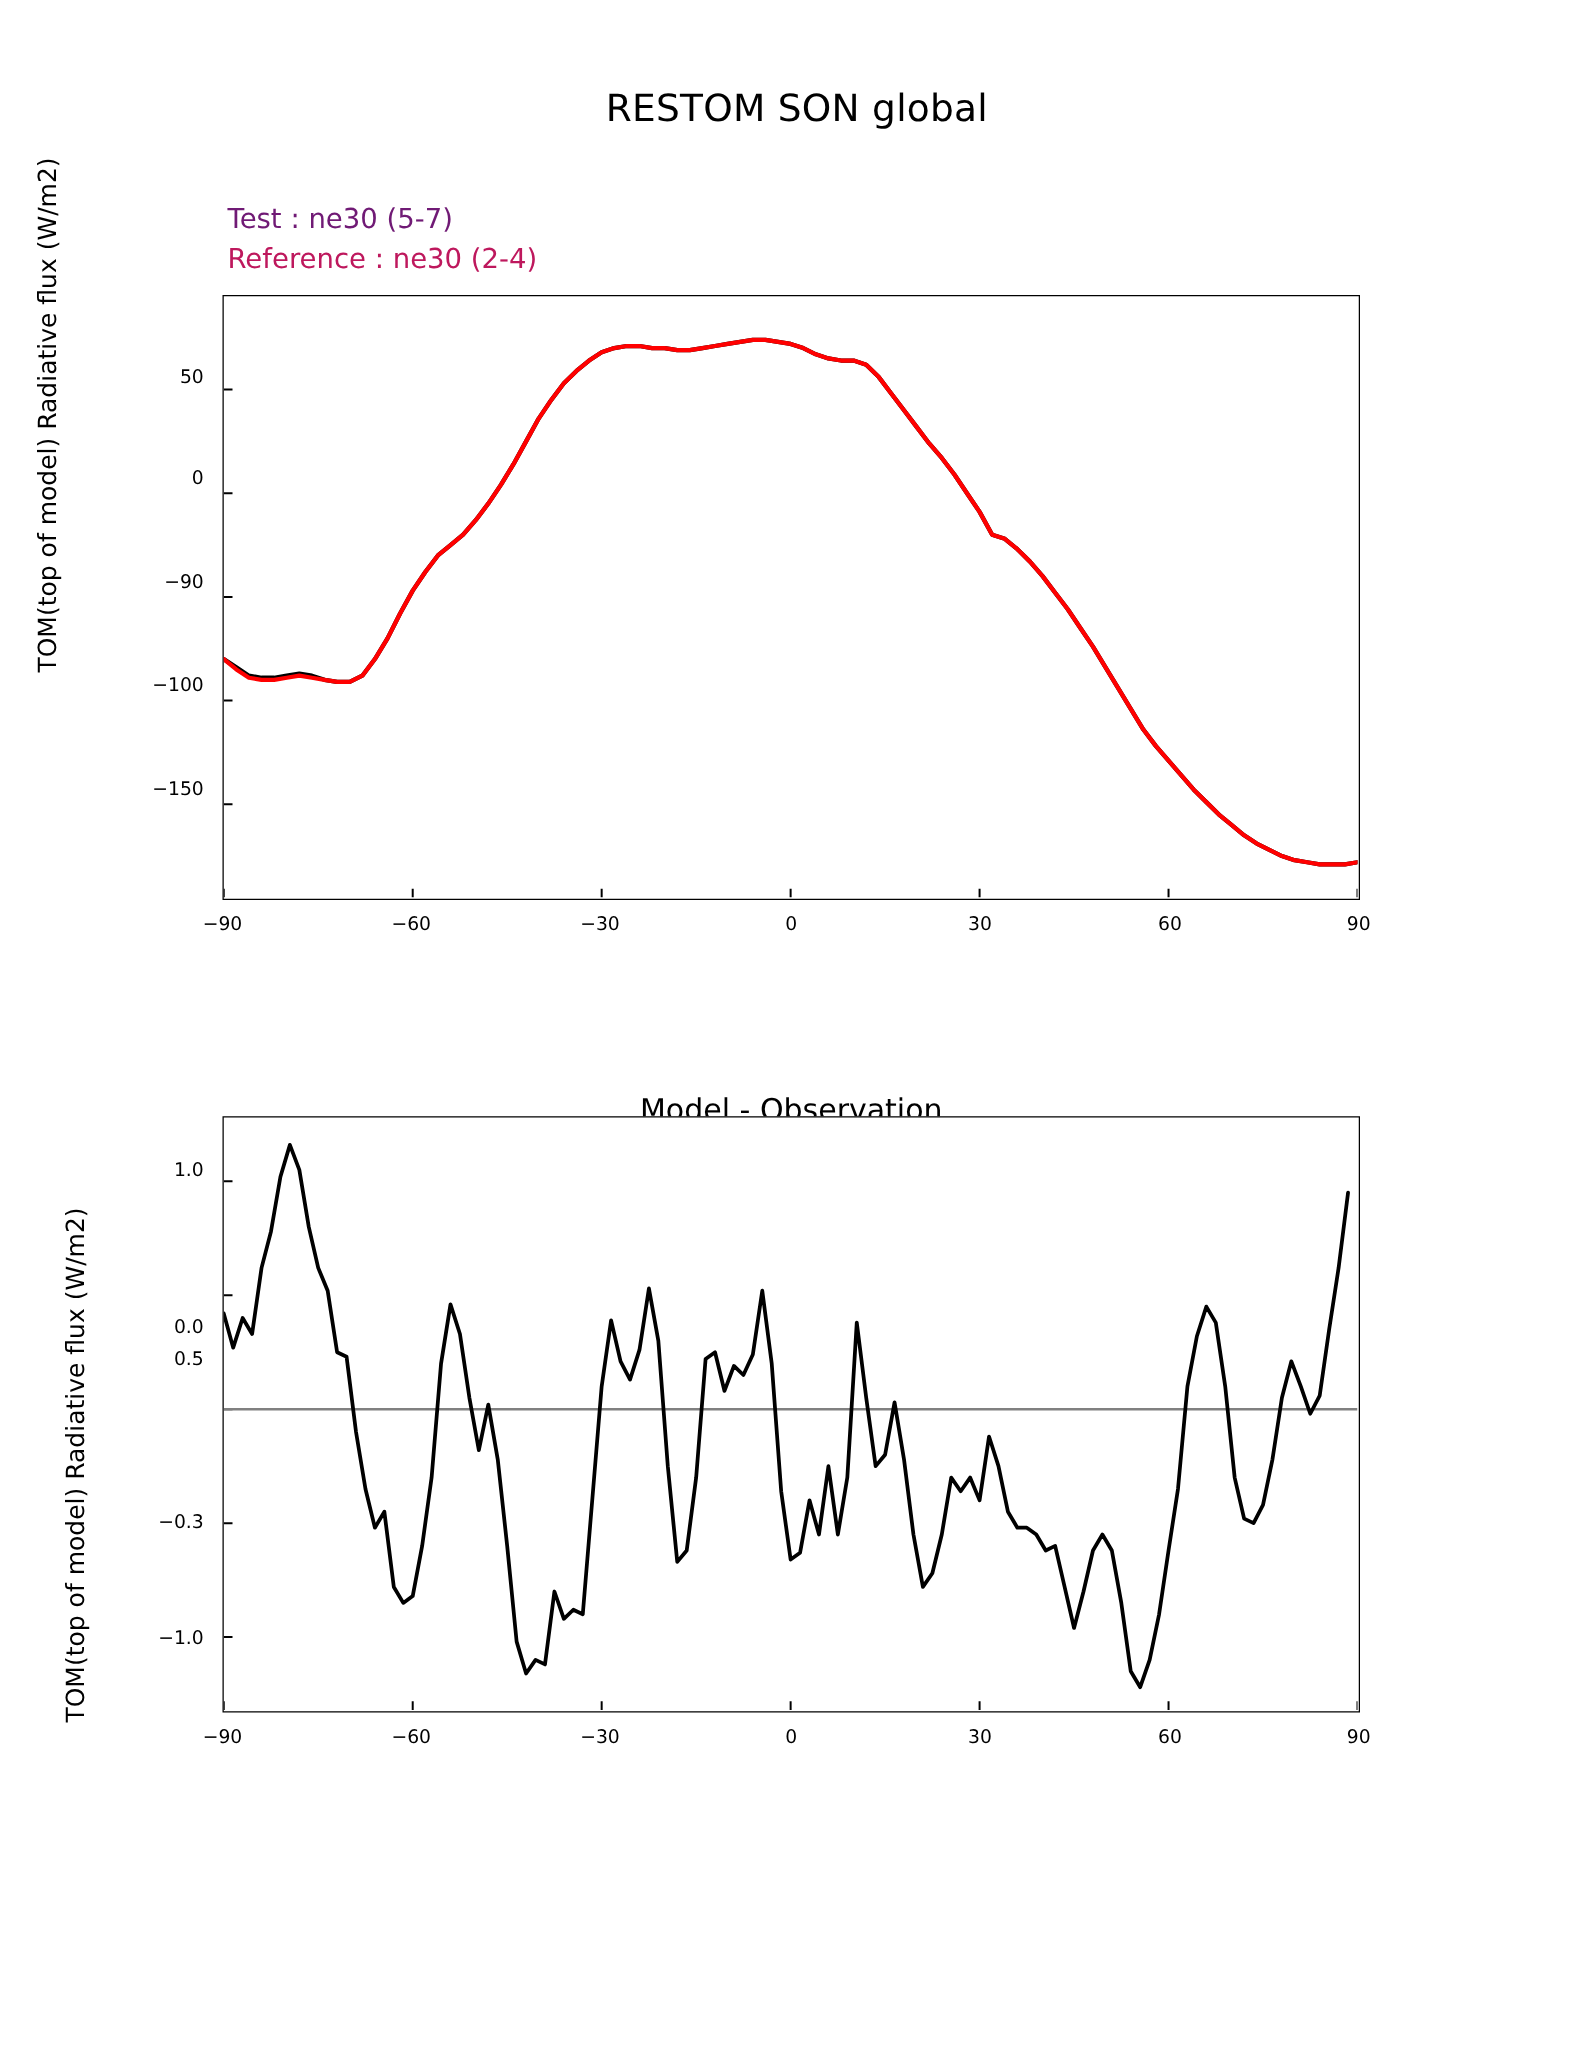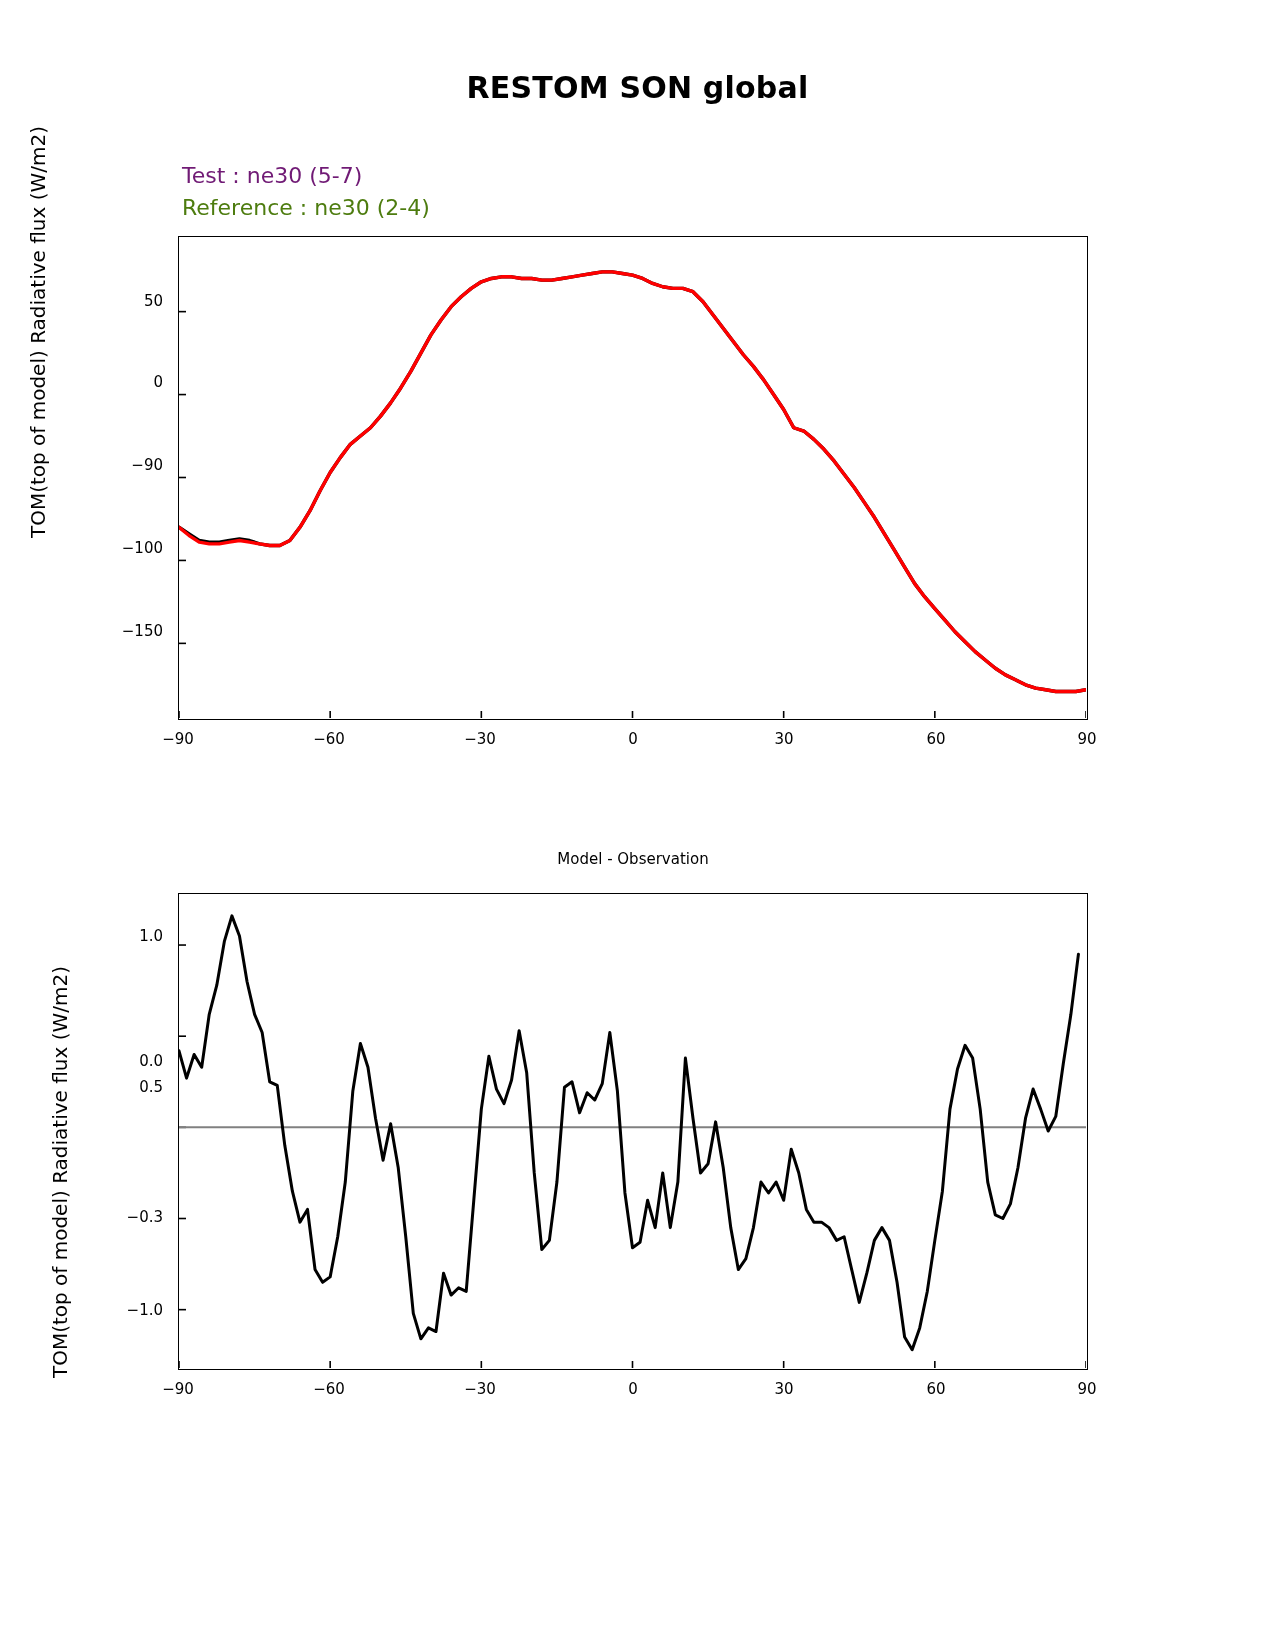--- a/index.html
+++ b/index.html
@@ -21,21 +21,21 @@
     width: 1275px;
     height: 1650px;
   }
   .fig-title {
     position: absolute;
     left: 0;
     top: 70px;
     width: 1275px;
     text-align: center;
     font-size: 30px;
-    font-weight: bold;
+    font-weight: normal;
     letter-spacing: 0.2px;
   }
   
   .panel-top {
     position: absolute;
     left: 178px;
     top: 236px;
     width: 910px;
     height: 484px;
     border: 1.6px solid #000;
@@ -43,21 +43,21 @@
     background: #fff;
   }
   .legend {
     position: absolute;
     left: 182px;
     top: 160px;
     font-size: 22px;
     line-height: 32px;
   }
   .legend .test { color: #701a75; }
-  .legend .ref { color: #4d7c0f; }
+  .legend .ref { color: #be185d; }
 
   .ylabel-top {
     position: absolute;
     left: -222px;
     top: 320px;
     width: 520px;
     text-align: center;
     font-size: 20px;
     transform: rotate(-90deg);
   }
@@ -78,24 +78,24 @@
     top: 893px;
     width: 910px;
     height: 477px;
     border: 1.6px solid #000;
     box-sizing: border-box;
     background: #fff;
   }
   .sub-title {
     position: absolute;
     left: 178px;
-    top: 850px;
+    top: 874px;
     width: 910px;
     text-align: center;
-    font-size: 15px;
+    font-size: 24px;
   }
 
   .tick-label {
     position: absolute;
     font-size: 15px;
     white-space: nowrap;
   }
   .xtick { text-align: center; }
   .ytick { text-align: right; }
 

